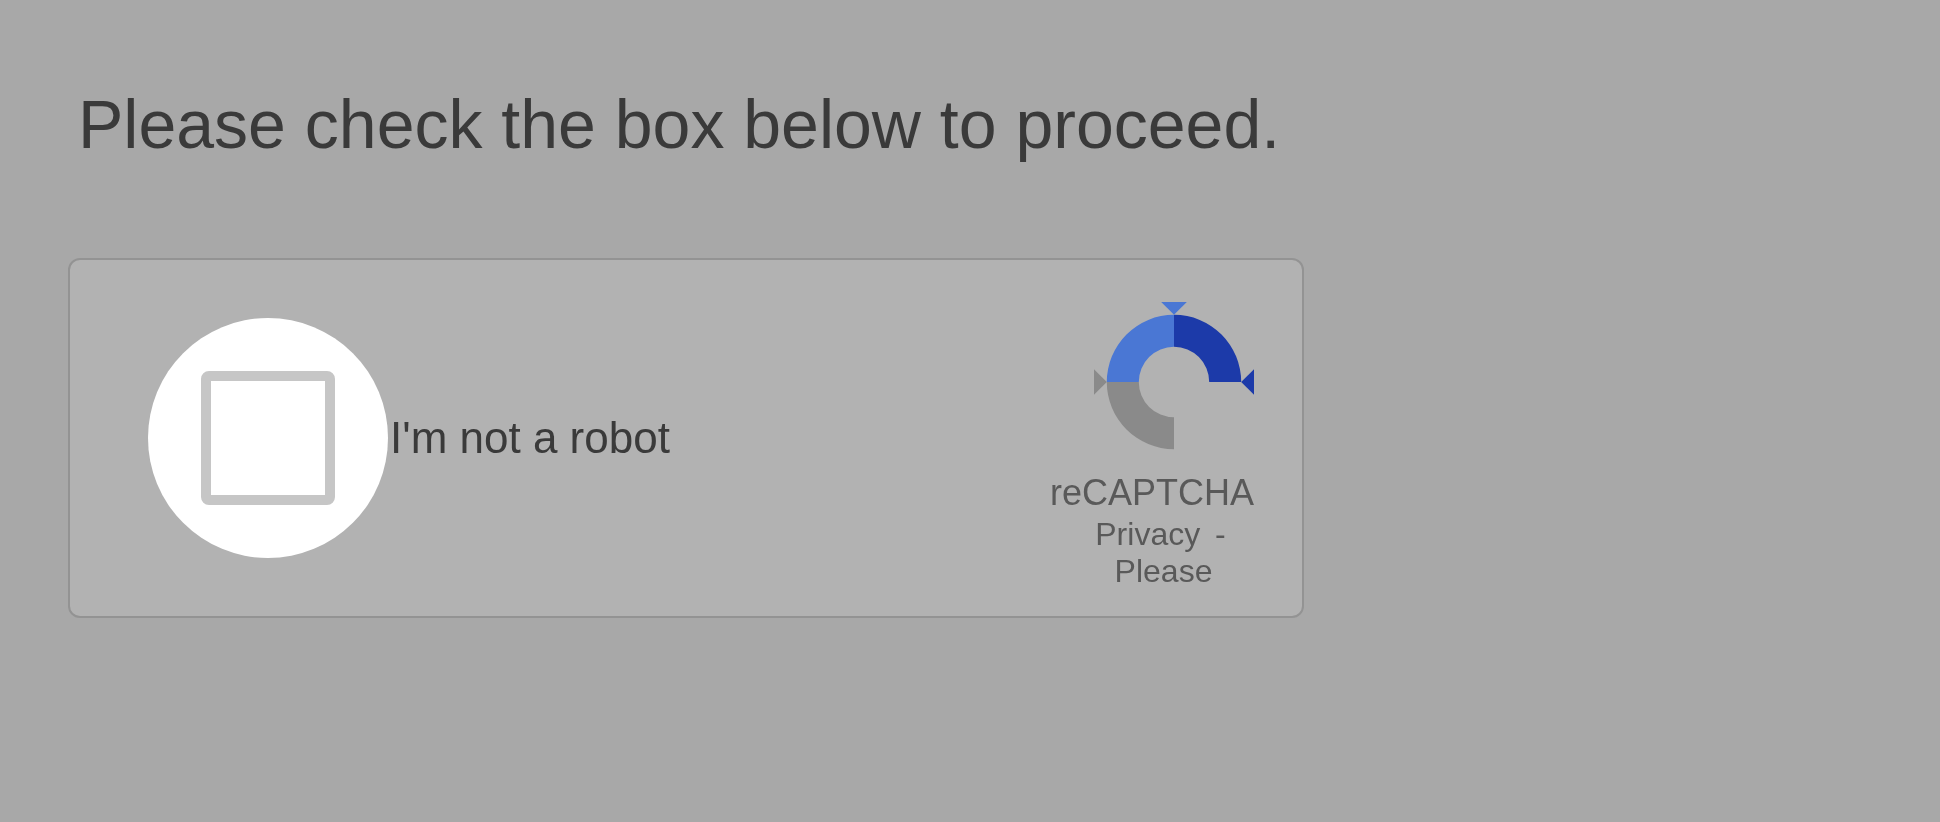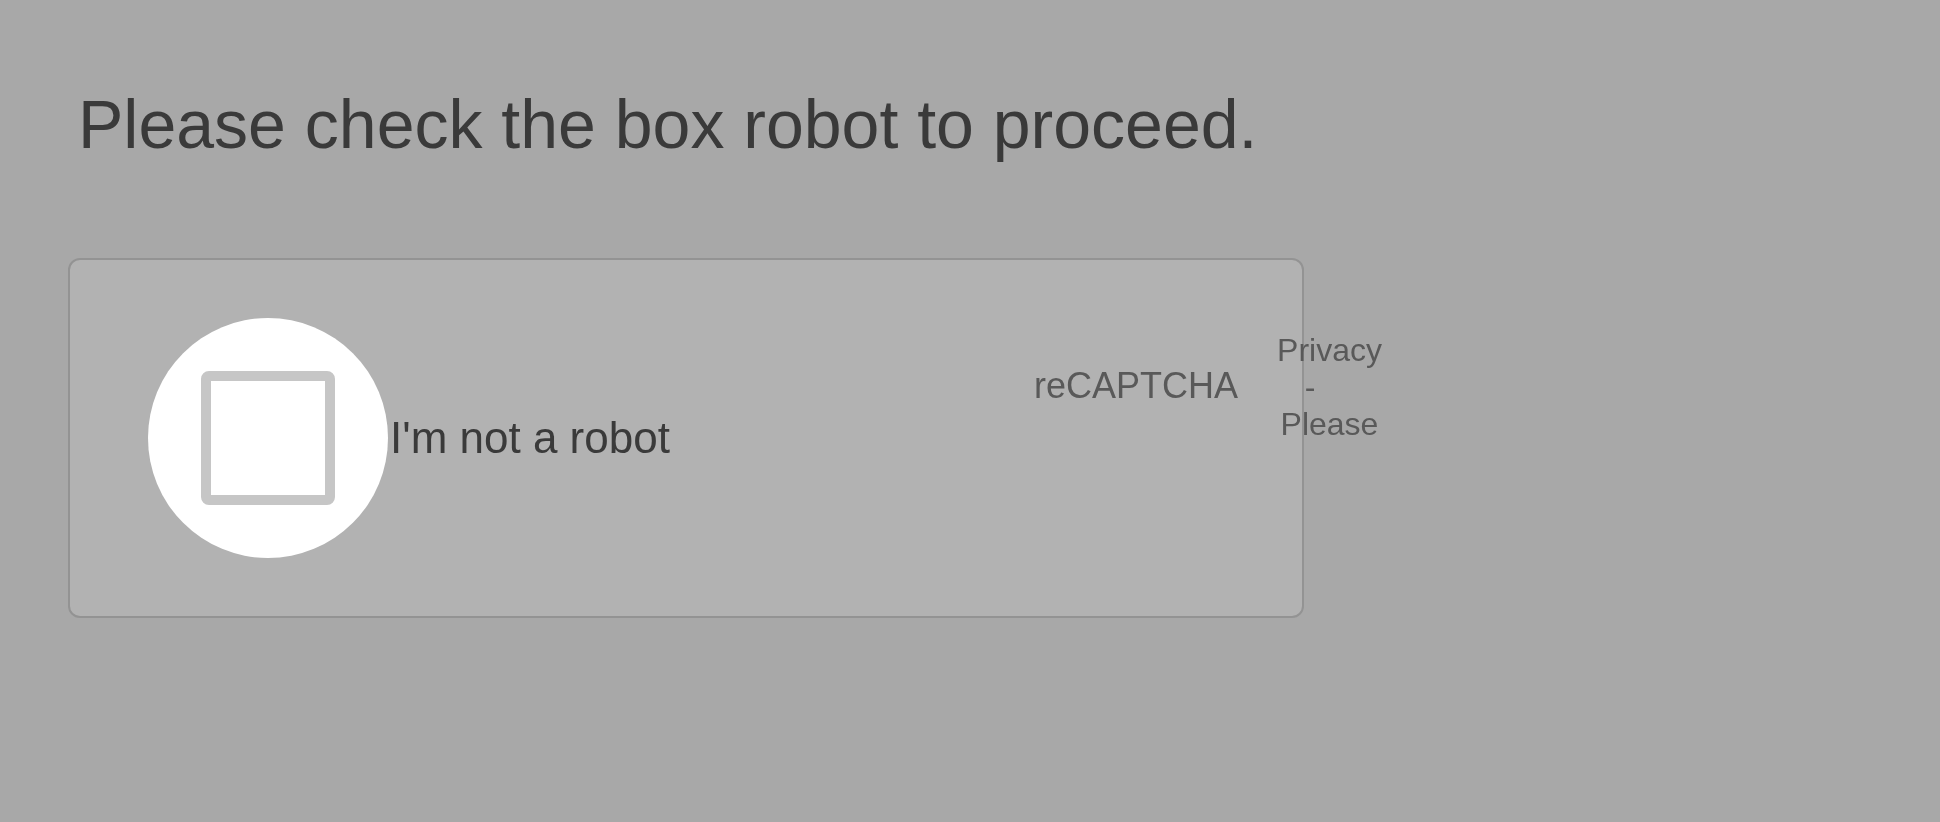--- a/index.html
+++ b/index.html
@@ -64,22 +64,22 @@
       font-size: 44px;
       color: #3a3a3a;
       cursor: default;
     }
     .recaptcha-brand {
       position: absolute;
       right: 48px;
       top: 42px;
       width: 220px;
       display: flex;
-      flex-direction: row;
-      align-items: center;
+      flex-direction: column;
+      align-items: flex-end;
     }
     .recaptcha-logo {
       width: 160px;
       height: 160px;
       margin-bottom: 10px;
     }
     .recaptcha-text {
       font-size: 36px;
       color: #595959;
       text-align: center;
@@ -96,21 +96,21 @@
       cursor: pointer;
       margin-left: 39px;
     }
     .sep {
       margin: 0 6px;
     }
   </style>
 </head>
 <body>
 
-<div class="instruction">Please check the box robot to proceed.</div>
+<div class="instruction">Please check the box below to proceed.</div>
 
 <div class="captcha-box">
   <div class="checkbox-highlight">
     <div class="checkbox"></div>
   </div>
   <div class="checkbox-label">I'm not a robot</div>
 
   <div class="recaptcha-brand">
     <svg class="recaptcha-logo" viewBox="0 0 100 100">
 

